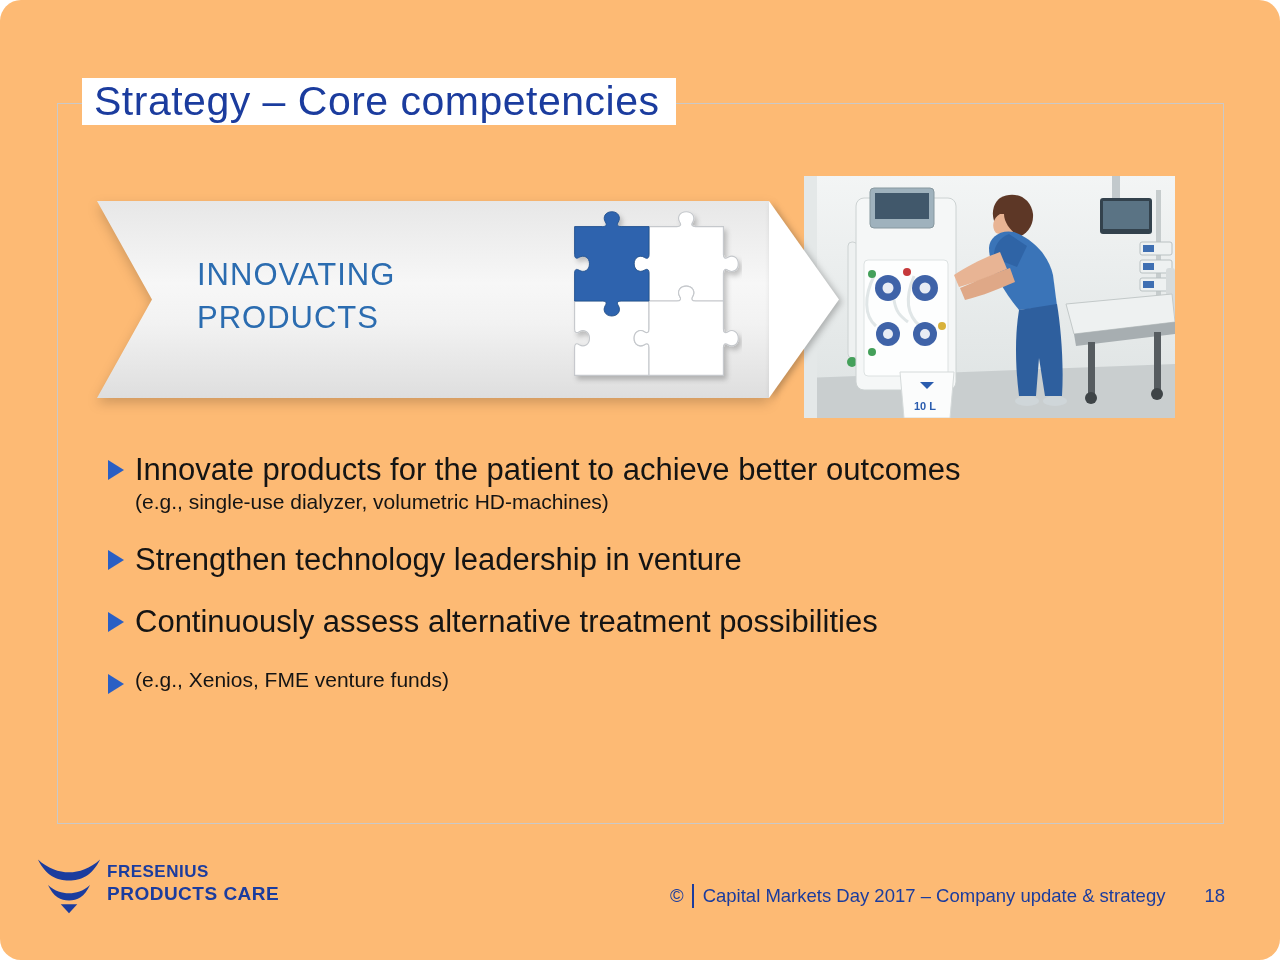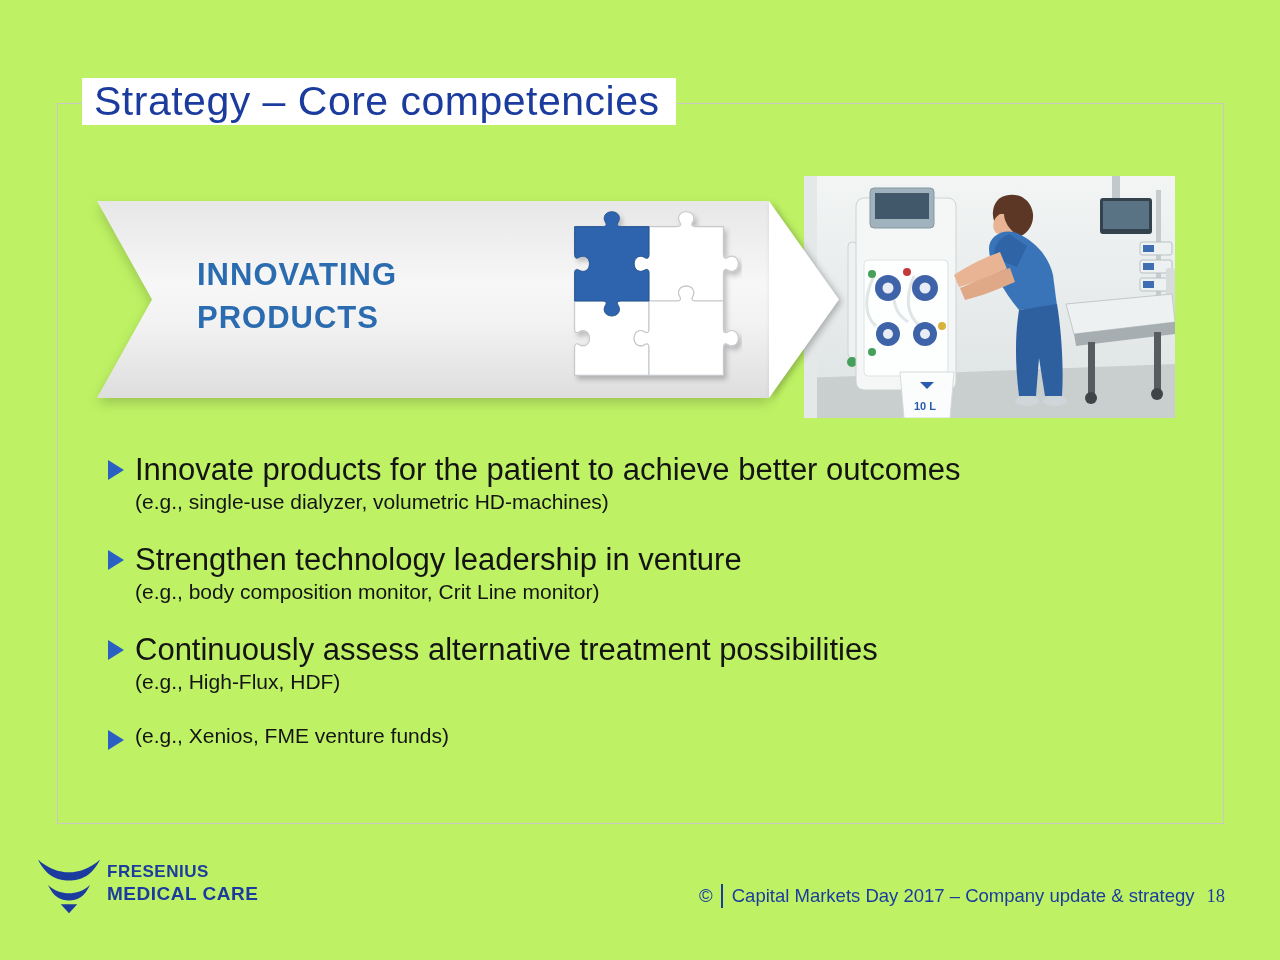--- a/index.html
+++ b/index.html
@@ -1,35 +1,35 @@
 <!DOCTYPE html>
 <html><head>
 <meta charset="utf-8">
 <style>
   html,body{margin:0;padding:0;background:#fff;}
-  .slide{position:relative;width:1280px;height:960px;background:#bef264;overflow:hidden;
-         font-family:"Liberation Sans",sans-serif;}
+  .slide{position:relative;width:1280px;height:960px;background:#fdba74;overflow:hidden;
+         font-family:"Liberation Sans",sans-serif;border-radius:21px;}
 
   
   .frame{position:absolute;left:57px;top:103px;width:1165px;height:719px;
          border:1px solid #c9c9c9;z-index:1;}
 
   
   .slide-title{position:absolute;left:82px;top:78px;z-index:3;background:#ffffff;
                padding:0 16px 0 12px;color:#1B3C9E;font-size:41px;font-weight:400;
                letter-spacing:0.5px;white-space:nowrap;}
 
   
   .ribbon-wrap{position:absolute;left:97px;top:201px;width:672px;height:197px;z-index:2;
                filter:drop-shadow(0 5px 6px rgba(0,0,0,0.18));}
   .ribbon{width:100%;height:100%;
           background:linear-gradient(180deg,#e7e7e7 0%,#f7f7f7 42%,#f2f2f2 62%,#dedede 100%);
           clip-path:polygon(0 0,100% 0,100% 100%,0 100%,55px 50%);}
   .ribbon-label{position:absolute;left:100px;top:52px;color:#2B6CB0;font-size:31px;
-                line-height:43px;letter-spacing:1px;font-weight:700;}
+                line-height:43px;letter-spacing:1px;font-weight:400;}
 
   
   .arrowhead{position:absolute;left:769px;top:201px;width:70px;height:197px;z-index:4;
              filter:drop-shadow(3px 2px 3px rgba(0,0,0,0.25));}
   .arrowhead .tri{width:100%;height:100%;background:#ffffff;
                   clip-path:polygon(0 0,100% 50%,0 100%);}
 
   .puzzle{position:absolute;left:556px;top:208px;z-index:3;}
   .photo{position:absolute;left:770px;top:176px;z-index:2;line-height:0;padding-left:34px;}
 
@@ -46,21 +46,21 @@
   
   .logo{position:absolute;left:37px;top:855px;display:flex;z-index:3;}
   .logo-mark{width:64px;height:60px;margin-right:6px;}
   .logo-text{padding-top:7px;color:#1B3C9E;font-weight:bold;}
   .logo-line1{font-size:17px;line-height:20px;letter-spacing:0.5px;}
   .logo-line2{font-size:19px;line-height:23px;letter-spacing:0.5px;}
 
   .footer-right{position:absolute;right:55px;top:884px;display:flex;align-items:center;
                 color:#1B3C9E;font-size:18.5px;z-index:3;white-space:nowrap;}
   .footer-bar{display:inline-block;width:2px;height:24px;background:#1B3C9E;margin:0 9px 0 8px;}
-  .footer-page{margin-left:12px;font-family:Liberation Serif, serif;}
+  .footer-page{margin-left:39px;}
 </style>
 </head>
 <body>
 
 <div class="slide">
 
   <div class="frame"></div>
 
   <div class="slide-title">Strategy – Core competencies</div>
 
@@ -191,47 +191,45 @@
       <div class="bullet-marker"></div>
       <div class="bullet-body">
         <div class="bullet-text">Innovate products for the patient to achieve better outcomes</div>
         <div class="bullet-detail">(e.g., single-use dialyzer, volumetric HD-machines)</div>
       </div>
     </div>
     <div class="bullet-group">
       <div class="bullet-marker"></div>
       <div class="bullet-body">
         <div class="bullet-text">Strengthen technology leadership in venture</div>
-        <div class="bullet-detail">(e.g., body composition monitor, Crit Line monitor)</div>
       </div>
     </div>
     <div class="bullet-group">
       <div class="bullet-marker"></div>
       <div class="bullet-body">
         <div class="bullet-text">Continuously assess alternative treatment possibilities</div>
-        <div class="bullet-detail">(e.g., High-Flux, HDF)</div>
       </div>
     </div>
     <div class="bullet-group">
       <div class="bullet-marker"></div>
       <div class="bullet-body">
         <div class="bullet-detail">(e.g., Xenios, FME venture funds)</div>
       </div>
     </div>
   </div>
 
   <div class="logo">
     <svg class="logo-mark" viewBox="0 0 70 62" width="64" height="60">
       <path d="M1,3 C12,13 24,17 35,17 C46,17 58,13 69,3 C60,21 48,26 35,26 C22,26 10,21 1,3 Z" fill="#1B3C9E"></path>
       <path d="M12,31 C20,38 27,40 35,40 C43,40 50,38 58,31 C52,44 44,48 35,48 C26,48 18,44 12,31 Z" fill="#1B3C9E"></path>
       <path d="M26,52 L44,52 L35,62 Z" fill="#1B3C9E"></path>
     </svg>
     <div class="logo-text">
       <div class="logo-line1">FRESENIUS</div>
-      <div class="logo-line2">MEDICAL CARE</div>
+      <div class="logo-line2">PRODUCTS CARE</div>
     </div>
   </div>
 
   <div class="footer-right">
     <span>©</span>
     <span class="footer-bar"></span>
     <span>Capital Markets Day 2017 – Company update &amp; strategy</span>
     <span class="footer-page">18</span>
   </div>
 

